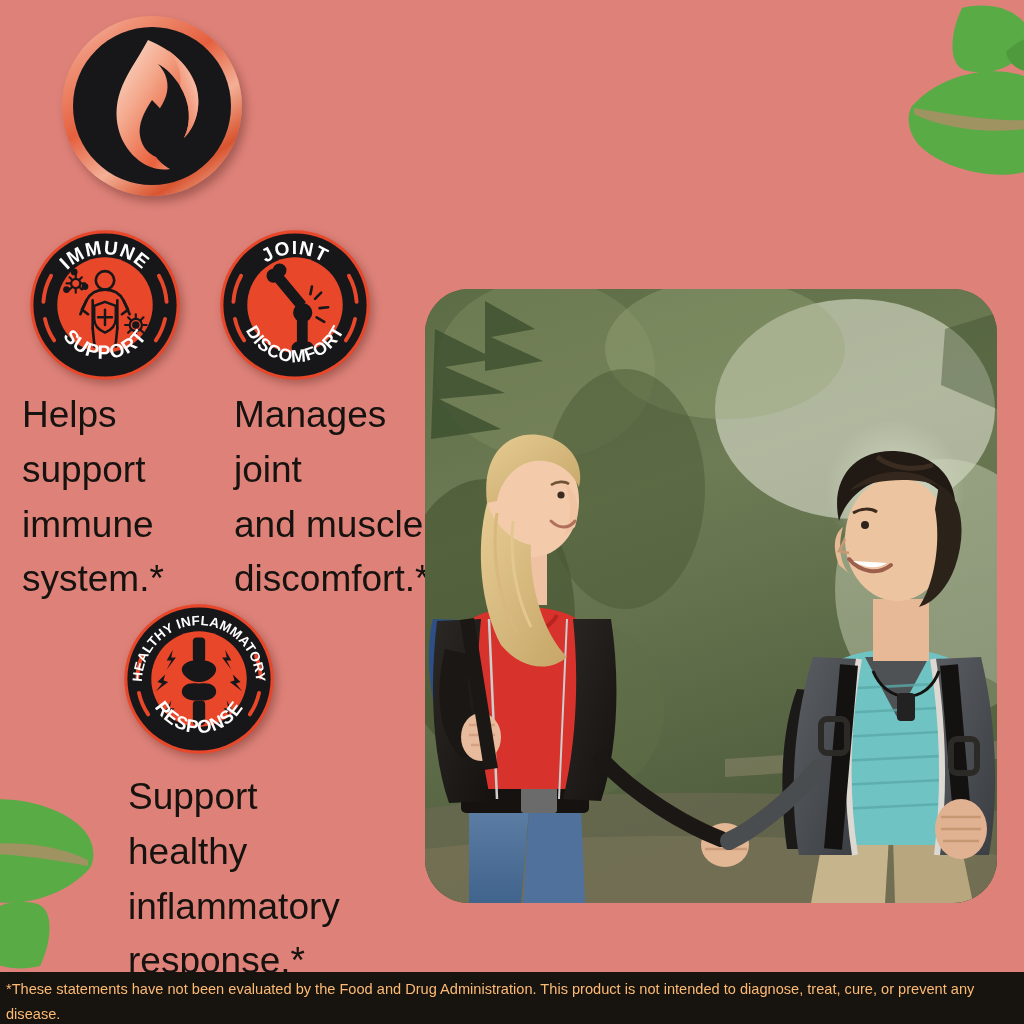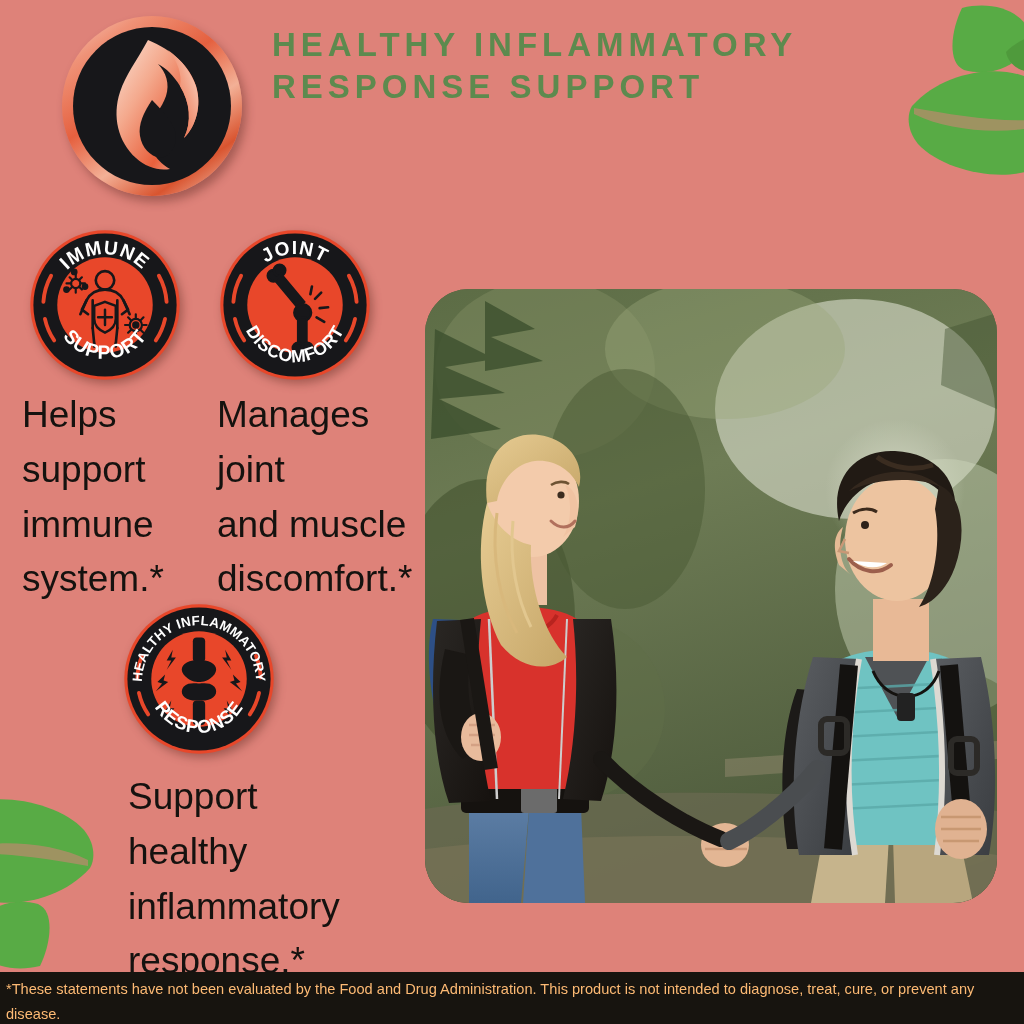--- a/index.html
+++ b/index.html
@@ -72,21 +72,21 @@
   
   .caption {
     position:absolute;
     color:#15120f;
     font-size:37px;
     line-height:1.48;
     font-weight:400;
     white-space:pre-line;
   }
   #caption-immune   { left:22px;  top:388px; width:190px; }
-  #caption-joint    { left:217px; top:388px; width:210px; }
+  #caption-joint    { left:234px; top:388px; width:210px; }
   #caption-response { left:128px; top:770px; width:300px; }
 
   
   #lifestyle-photo {
     position:absolute;
     left:425px; top:289px;
     width:572px; height:614px;
     border-radius:44px;
     overflow:hidden;
     background:#4b5a3c;
@@ -148,21 +148,20 @@
       <path d="M52 2 C40 24 30 36 24 54 C16 78 22 104 40 120 C50 129 62 133 74 131
                C58 122 50 106 54 90 C57 78 66 70 70 58 C74 46 70 34 62 26 C70 30 78 38 84 48
                C94 64 96 84 88 100 C100 88 106 68 100 48 C94 28 76 12 52 2 Z" fill="url(#flameGrad)"></path>
       <path d="M56 62 C48 74 42 86 44 98 C46 110 54 118 64 120 C74 118 80 110 80 99
                C80 88 70 76 56 62 Z" fill="#17171a"></path>
       <path d="M84 48 C94 64 96 84 88 100 C100 88 106 68 100 48 C96 36 86 22 72 12
                C82 24 86 36 84 48 Z" fill="url(#flameGrad2)"></path>
     </svg>
   </div>
 
-  <div id="eyebrow">HEALTHY INFLAMMATORY RESPONSE SUPPORT</div>
 
   <div class="badge" id="badge-immune">
     <svg viewBox="0 0 200 200" width="154" height="154" aria-hidden="true">
       <defs>
         <path id="arcTop1" d="M32 102 A68 68 0 0 1 168 102"></path>
         <path id="arcBot1" d="M34 104 A66 66 0 0 0 166 104"></path>
       </defs>
       <circle cx="100" cy="100" r="97" fill="#e8472a"></circle>
       <circle cx="100" cy="100" r="93" fill="#17171a"></circle>
       <circle cx="100" cy="100" r="62" fill="#e8472a"></circle>

